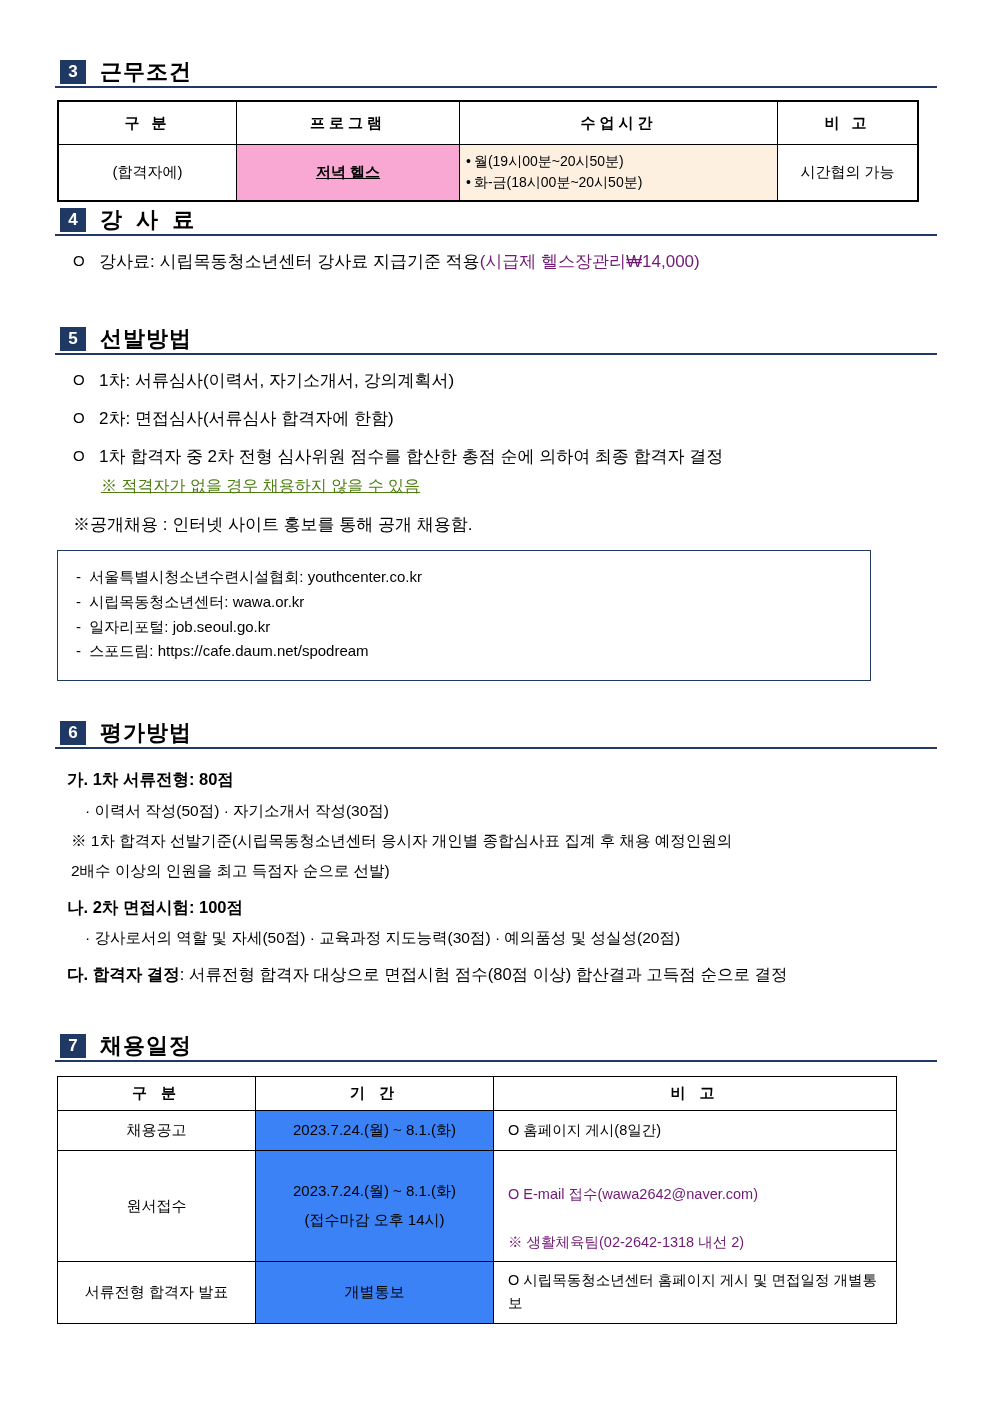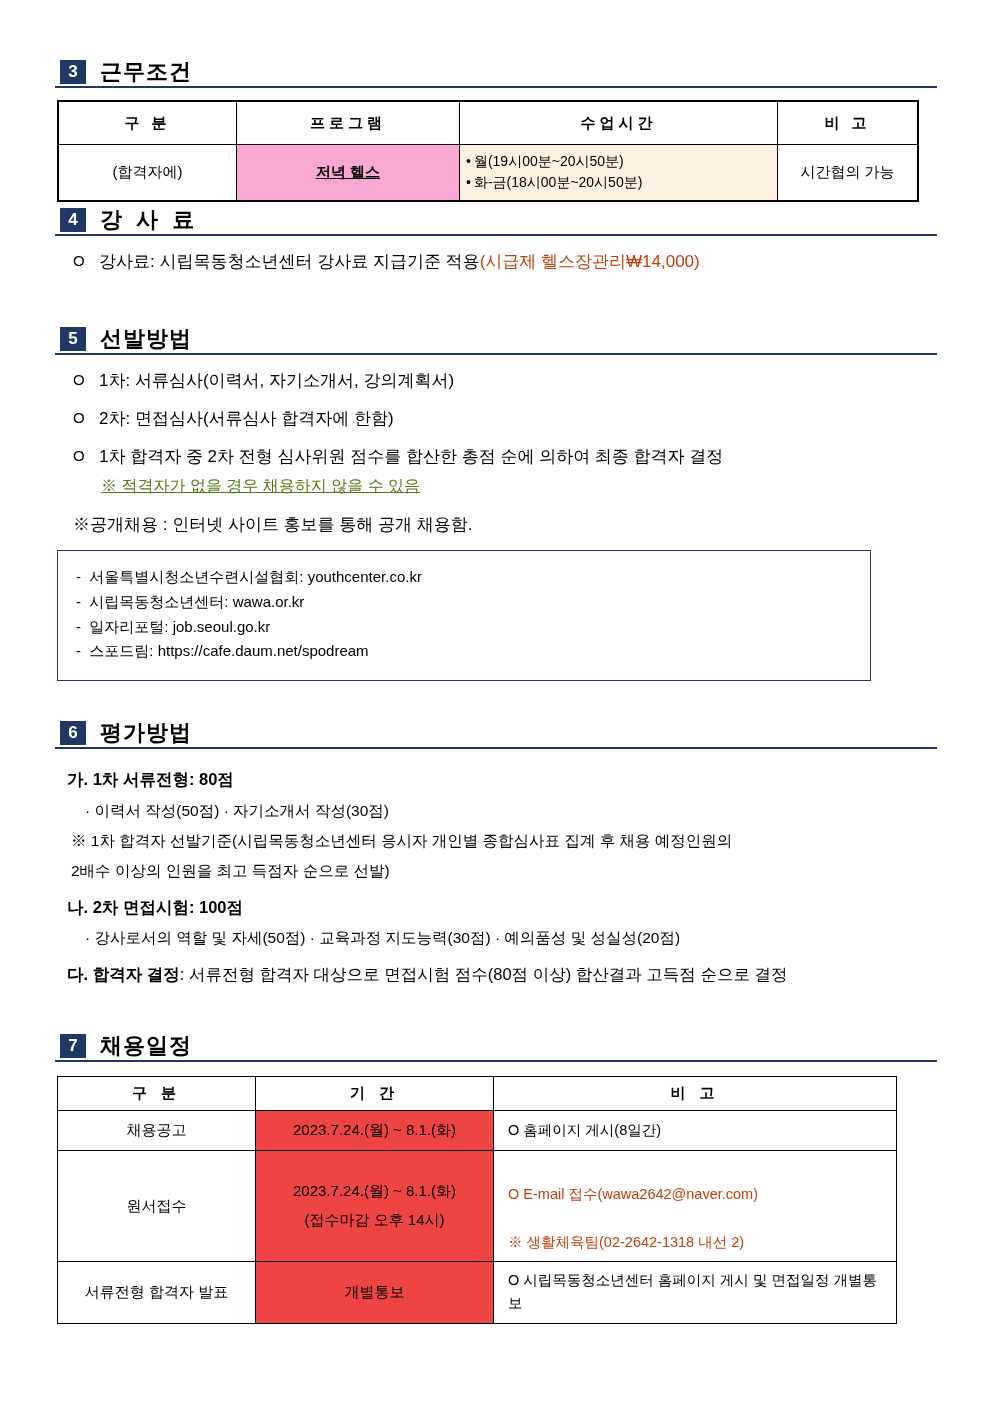--- a/index.html
+++ b/index.html
@@ -98,21 +98,21 @@
     font-size: 17px;
     line-height: 1.4;
   }
   ul.circ > li::before {
     content: "O";
     position: absolute;
     left: 0;
     top: 0;
     font-size: 15px;
   }
-  .blue { color: #c2410c; margin-top: 25px; }
+  .blue { color: #701a75; margin-top: 25px; }
   .note-underline {
     color: #4d7c0f;
     text-decoration: underline;
     font-size: 16px;
     display: block;
     margin-top: 6px;
     padding-left: 2px;
   }
   .plain-line {
     font-size: 17px;
@@ -163,21 +163,21 @@
   table.sched th, table.sched td {
     border: 1px solid #000;
     text-align: center;
     vertical-align: middle;
     padding: 7px 6px;
   }
   table.sched thead th {
     font-weight: bold;
     letter-spacing: 5px;
   }
-  td.cream { background: #ef4444; }
+  td.cream { background: #3b82f6; }
   .left-pad { text-align: left !important; padding-left: 14px !important; }
   .sched-note { font-size: 14.5px; line-height: 1.6; }
   .mark-o::before { content: "O "; }
   .mark-star::before { content: "※ "; }
   .spacer-40 { height: 40px; }
 </style>
 </head>
 <body>
 
 <div class="page">

